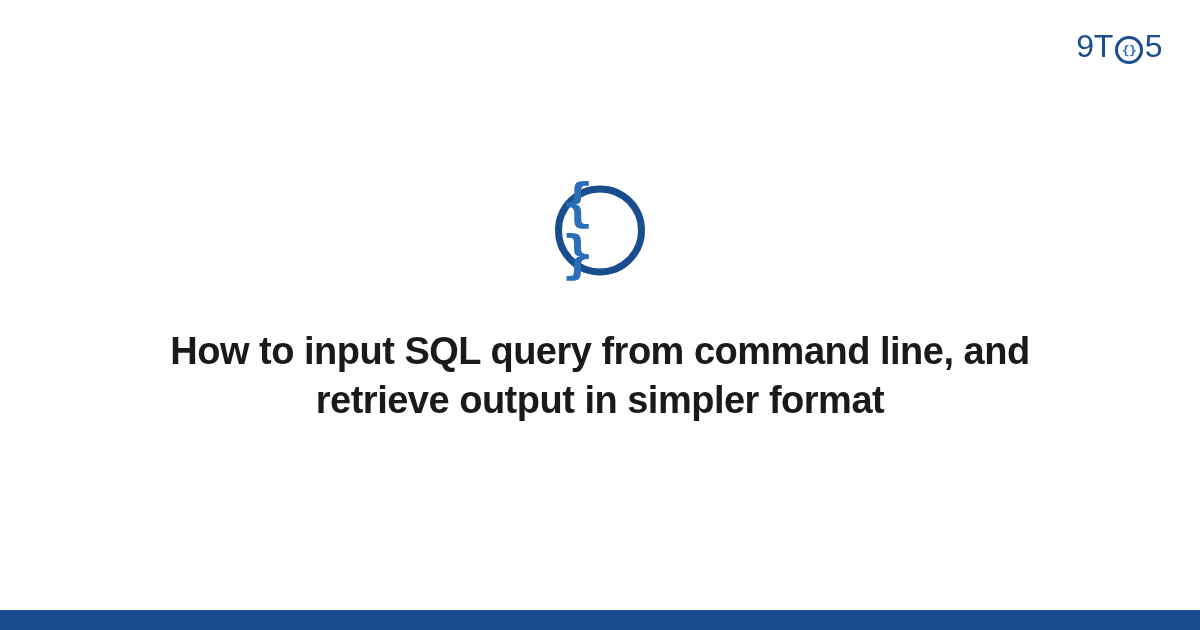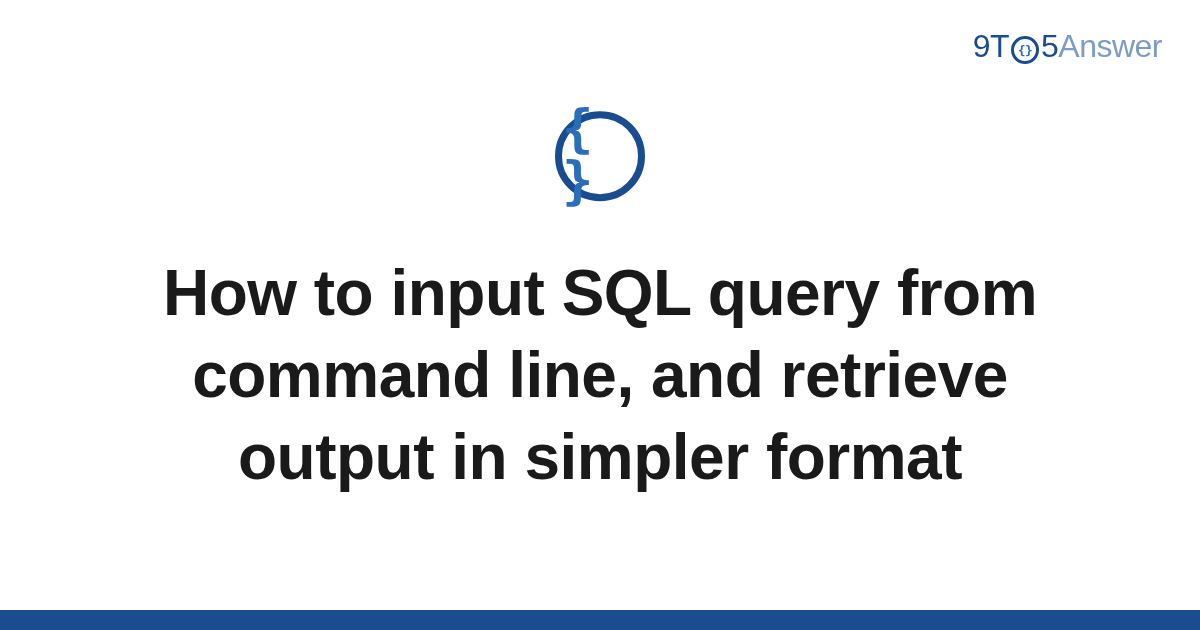--- a/index.html
+++ b/index.html
@@ -69,21 +69,21 @@
       color: #2a6db8;
       font-size: 52px;
       font-weight: 700;
       font-family: Consolas, Monaco, monospace;
       letter-spacing: -2px;
       line-height: 1;
       margin-top: -4px;
     }
     .title {
       color: #1a1a1a;
-      font-size: 64px;
+      font-size: 38px;
       font-weight: 700;
       text-align: center;
       line-height: 1.28;
       letter-spacing: -0.5px;
       max-width: 960px;
     }
     .bottom-bar {
       position: absolute;
       bottom: 0;
       left: 0;
@@ -101,21 +101,20 @@
 
 <div class="logo">
   <span class="logo-9t">9T</span>
   <span class="logo-o">
     <svg class="logo-o-svg" viewBox="0 0 30 30">
       <circle cx="15" cy="15" r="12.5" fill="none" stroke="#1a4d8f" stroke-width="3"></circle>
       <text x="15" y="20" text-anchor="middle" font-size="13" font-weight="700" fill="#2a6db8" font-family="Consolas,monospace">{}</text>
     </svg>
   </span>
   <span class="logo-5">5</span>
-  <span class="logo-answer">Answer</span>
 </div>
 
 <div class="center-content">
   <div class="icon-circle">
     <span class="braces">{ }</span>
   </div>
   <h1 class="title">How to input SQL query from command line, and retrieve output in simpler format</h1>
 </div>
 
 <div class="bottom-bar"></div>

